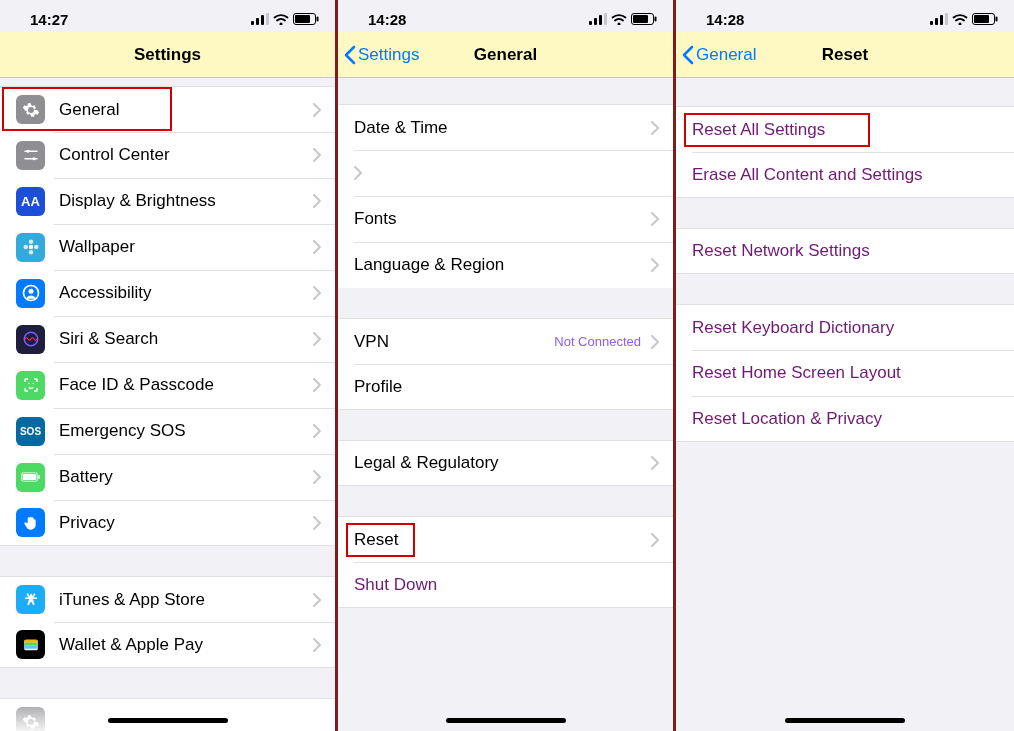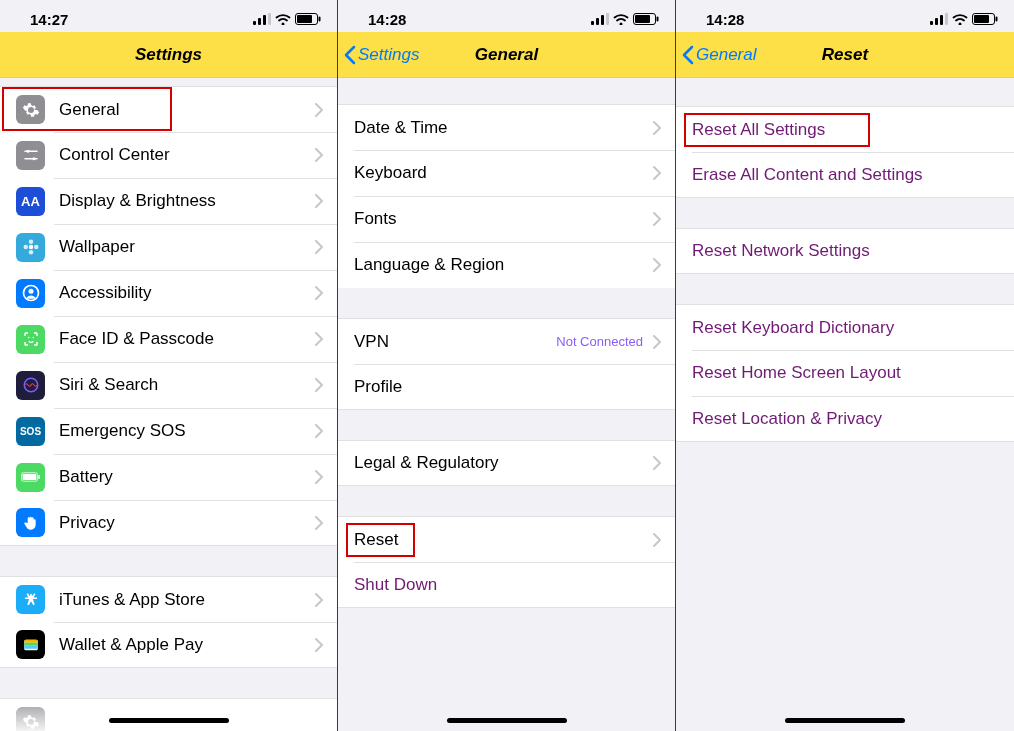--- a/index.html
+++ b/index.html
@@ -8,21 +8,21 @@
     width: 1014px;
     height: 731px;
     display: flex;
     background: #f2f2f6;
     overflow: hidden;
   }
   .screen {
     width: 338px;
     height: 731px;
     background: #f2f2f6;
-    border-right: 1px solid #7f1d1d;
+    border-right: 3px solid #7f1d1d;
     position: relative;
     flex-shrink: 0;
     overflow: hidden;
   }
   .screen:last-child { border-right: none; }
 
   
   .status-bar {
     height: 32px;
     display: flex;
@@ -35,22 +35,21 @@
   .status-right { display: flex; align-items: center; gap: 4px; }
   .status-right svg { display: block; }
 
   
   .nav {
     height: 46px;
     display: flex;
     align-items: center;
     border-bottom: 1px solid #c8c8cc;
     position: relative;
-    background: #fde047;
-    font-style: italic;
+    background: #fef9c3;
   }
   .nav-title {
     position: absolute;
     left: 0; right: 0;
     text-align: center;
     font-size: 17px;
     font-weight: 600;
     color: #000;
     pointer-events: none;
   }
@@ -221,41 +220,41 @@
             <circle cx="12" cy="10" r="3" fill="#fff" stroke="none"></circle>
             <path d="M6 19c1-3 4-4 6-4s5 1 6 4" fill="#fff" stroke="none"></path>
           </svg>
         </span>
         <span class="cell-label">Accessibility</span>
         <svg class="chevron" width="8" height="14" viewBox="0 0 8 14">
           <path d="M1 1 L7 7 L1 13" stroke="#c7c7cc" stroke-width="2" fill="none" stroke-linecap="round" stroke-linejoin="round"></path>
         </svg>
       </div>
       <div class="cell">
+        <span class="icon-box" style="background:#1e1e3c">
+          <svg width="18" height="18" viewBox="0 0 24 24">
+            <circle cx="12" cy="12" r="9" fill="none" stroke="#7a5cff" stroke-width="2"></circle>
+            <path d="M4 12c3-6 5 6 8 0s5 6 8 0" stroke="#ff2d55" stroke-width="1.5" fill="none"></path>
+          </svg>
+        </span>
+        <span class="cell-label">Siri &amp; Search</span>
+        <svg class="chevron" width="8" height="14" viewBox="0 0 8 14">
+          <path d="M1 1 L7 7 L1 13" stroke="#c7c7cc" stroke-width="2" fill="none" stroke-linecap="round" stroke-linejoin="round"></path>
+        </svg>
+      </div>
+      <div class="cell">
         <span class="icon-box" style="background:#4cd964">
           <svg width="18" height="18" viewBox="0 0 24 24" fill="none" stroke="#fff" stroke-width="2">
             <path d="M4 8V5a1 1 0 0 1 1-1h3M20 8V5a1 1 0 0 0-1-1h-3M4 16v3a1 1 0 0 0 1 1h3M20 16v3a1 1 0 0 1-1 1h-3"></path>
             <circle cx="9" cy="10" r="1" fill="#fff" stroke="none"></circle>
             <circle cx="15" cy="10" r="1" fill="#fff" stroke="none"></circle>
             <path d="M9 15c1 1 2 1.5 3 1.5s2-.5 3-1.5"></path>
           </svg>
         </span>
         <span class="cell-label">Face ID &amp; Passcode</span>
-        <svg class="chevron" width="8" height="14" viewBox="0 0 8 14">
-          <path d="M1 1 L7 7 L1 13" stroke="#c7c7cc" stroke-width="2" fill="none" stroke-linecap="round" stroke-linejoin="round"></path>
-        </svg>
-      </div>
-      <div class="cell">
-        <span class="icon-box" style="background:#1e1e3c">
-          <svg width="18" height="18" viewBox="0 0 24 24">
-            <circle cx="12" cy="12" r="9" fill="none" stroke="#7a5cff" stroke-width="2"></circle>
-            <path d="M4 12c3-6 5 6 8 0s5 6 8 0" stroke="#ff2d55" stroke-width="1.5" fill="none"></path>
-          </svg>
-        </span>
-        <span class="cell-label">Siri &amp; Search</span>
         <svg class="chevron" width="8" height="14" viewBox="0 0 8 14">
           <path d="M1 1 L7 7 L1 13" stroke="#c7c7cc" stroke-width="2" fill="none" stroke-linecap="round" stroke-linejoin="round"></path>
         </svg>
       </div>
       <div class="cell">
         <span class="icon-box" style="background:#0369a1">
           <span style="color:#fff;font-size:10px;font-weight:800;">SOS</span>
         </span>
         <span class="cell-label">Emergency SOS</span>
         <svg class="chevron" width="8" height="14" viewBox="0 0 8 14">
@@ -358,21 +357,20 @@
     </div>
     <div>
       <div class="gap-26"></div>
       <div class="cell no-icon first">
         <span class="cell-label">Date &amp; Time</span>
         <svg class="chevron" width="8" height="14" viewBox="0 0 8 14">
           <path d="M1 1 L7 7 L1 13" stroke="#c7c7cc" stroke-width="2" fill="none" stroke-linecap="round" stroke-linejoin="round"></path>
         </svg>
       </div>
       <div class="cell no-icon">
-        <span class="cell-label">Keyboard</span>
         <svg class="chevron" width="8" height="14" viewBox="0 0 8 14">
           <path d="M1 1 L7 7 L1 13" stroke="#c7c7cc" stroke-width="2" fill="none" stroke-linecap="round" stroke-linejoin="round"></path>
         </svg>
       </div>
       <div class="cell no-icon">
         <span class="cell-label">Fonts</span>
         <svg class="chevron" width="8" height="14" viewBox="0 0 8 14">
           <path d="M1 1 L7 7 L1 13" stroke="#c7c7cc" stroke-width="2" fill="none" stroke-linecap="round" stroke-linejoin="round"></path>
         </svg>
       </div>

